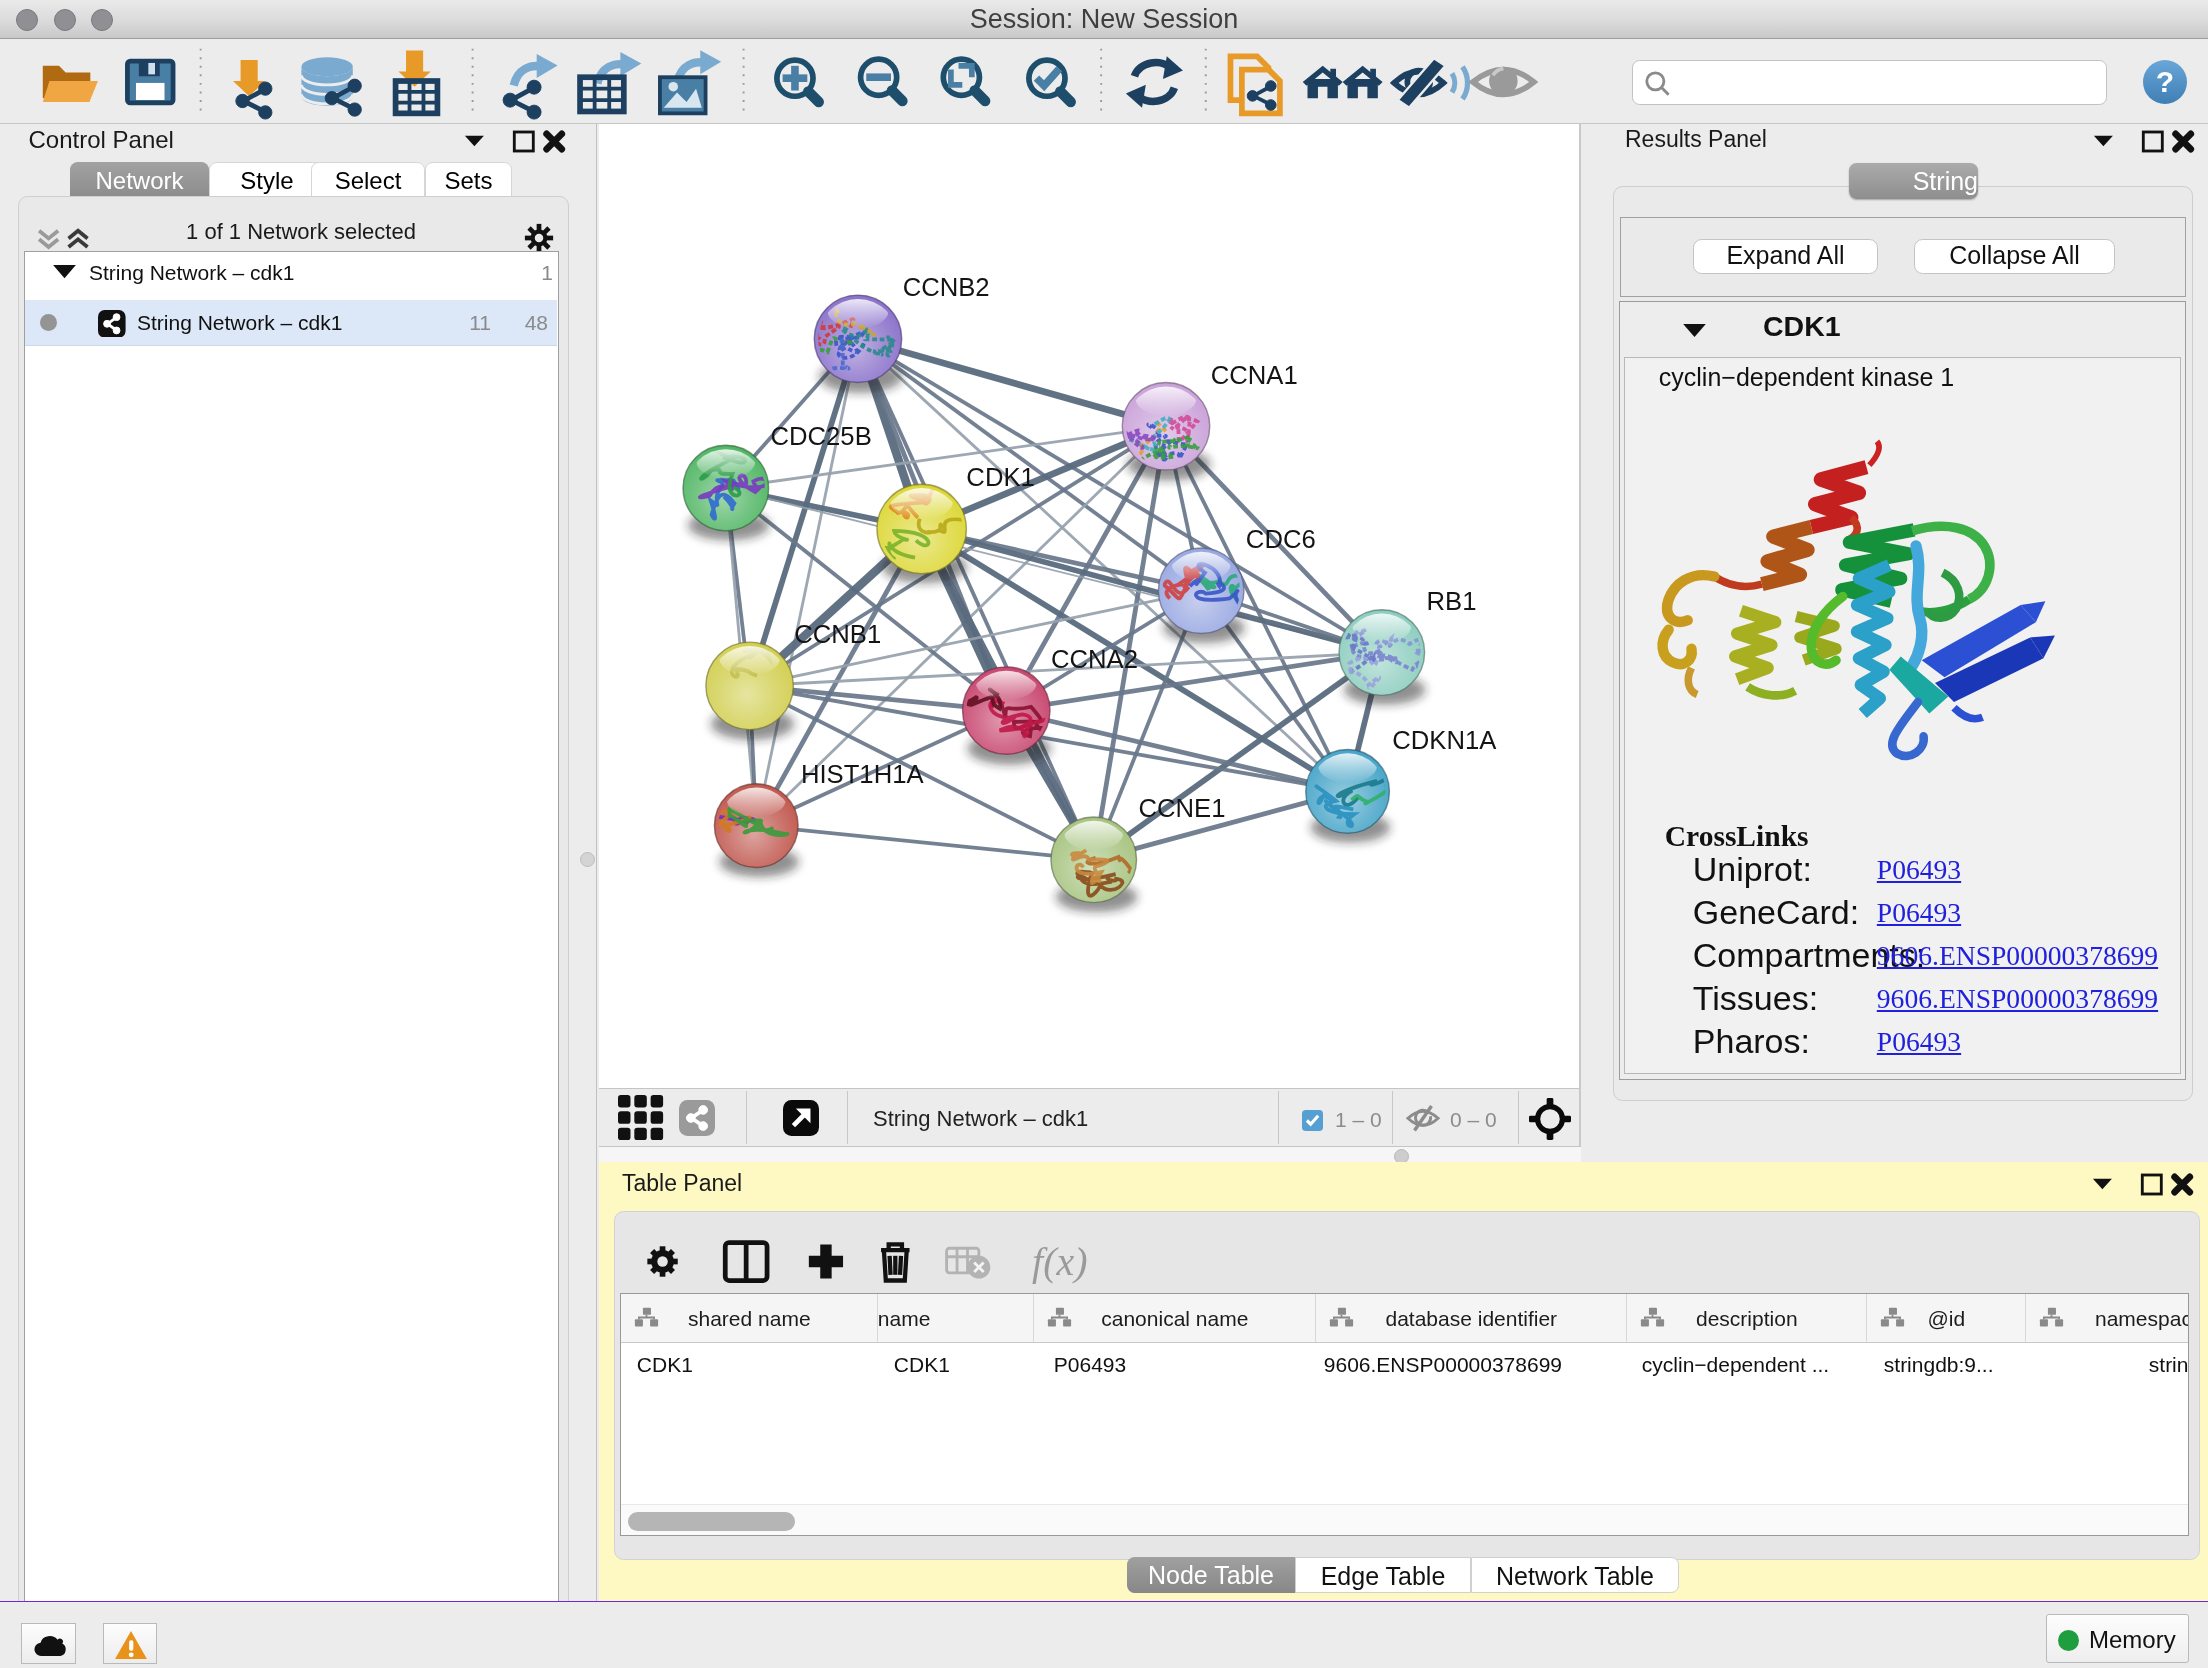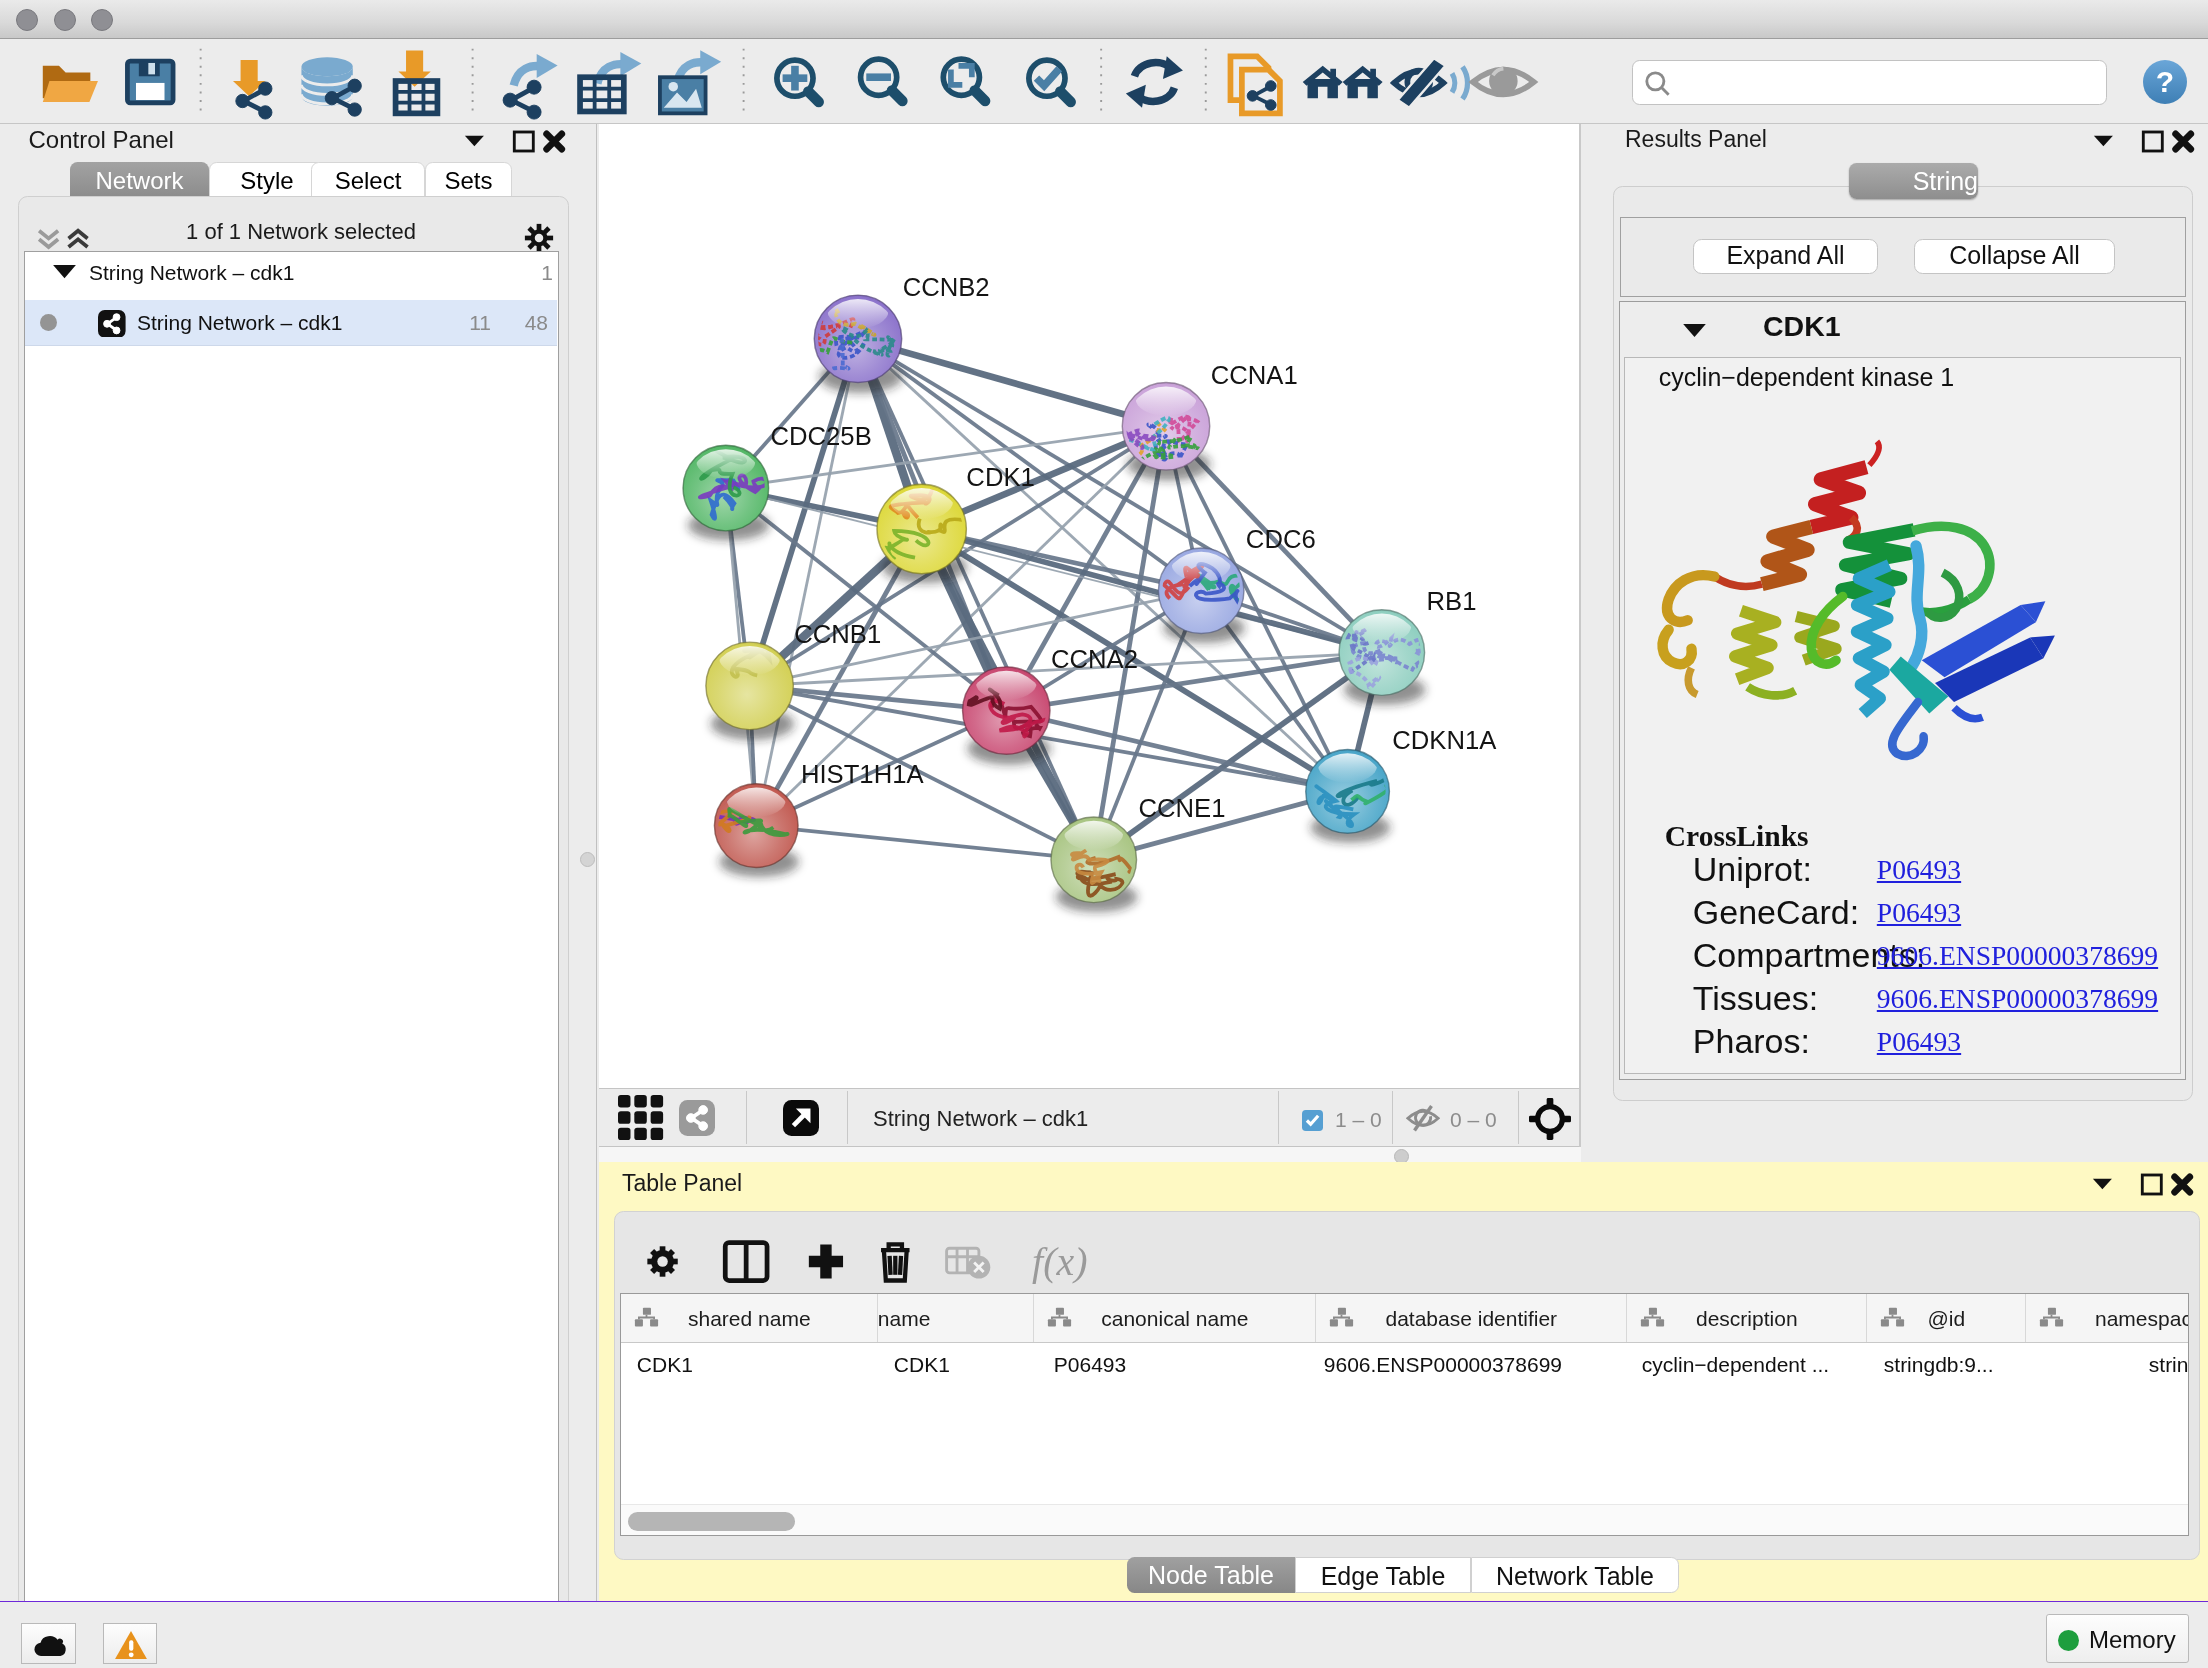--- a/index.html
+++ b/index.html
@@ -2,20 +2,21 @@
 <html style="font-size:15px"><head><meta charset="utf-8"><style>
 *{margin:0;padding:0;box-sizing:border-box}
 body{width:2208px;height:1668px;font-family:"Liberation Sans",sans-serif;background:#ececec;overflow:hidden;position:relative}
 .abs{position:absolute}
 .panelhead{font-size:24px;color:#1a1a1a}
 </style></head><body>
 <div class="abs" style="left:0;top:0;width:2208px;height:39px;background:linear-gradient(#eaeaea,#d9d9d9 60%,#c8c8c8);border-bottom:1px solid #9d9d9d">
 <div class="abs" style="left:16px;top:8.6px;width:22px;height:22px;border-radius:50%;background:#8f8f94;border:1px solid #79797e"></div>
 <div class="abs" style="left:54px;top:8.6px;width:22px;height:22px;border-radius:50%;background:#8f8f94;border:1px solid #79797e"></div>
 <div class="abs" style="left:91px;top:8.6px;width:22px;height:22px;border-radius:50%;background:#8f8f94;border:1px solid #79797e"></div>
+<div class="abs" style="left:0;top:3.8px;width:2208px;text-align:center;font-size:27px;color:#3f3f3f">Session: New Session</div>
 </div>
 <div class="abs" style="left:0;top:123px;width:2208px;height:1px;background:#c6c6c6"></div>
 <svg class="abs" style="left:0;top:39px" width="2208" height="85" viewBox="0 0 2322 89">
     <line x1="211" y1="10" x2="211" y2="80" stroke="#9a9a9a" stroke-width="2" stroke-dasharray="2 7"></line>
     <line x1="497" y1="10" x2="497" y2="80" stroke="#9a9a9a" stroke-width="2" stroke-dasharray="2 7"></line>
     <line x1="782" y1="10" x2="782" y2="80" stroke="#9a9a9a" stroke-width="2" stroke-dasharray="2 7"></line>
     <line x1="1158" y1="10" x2="1158" y2="80" stroke="#9a9a9a" stroke-width="2" stroke-dasharray="2 7"></line>
     <line x1="1268" y1="10" x2="1268" y2="80" stroke="#9a9a9a" stroke-width="2" stroke-dasharray="2 7"></line>
     <g>
       <path d="M 45 28 L 62 28 L 69 35 L 95 35 L 95 62 L 45 62 Z" fill="#b06a12"></path>

